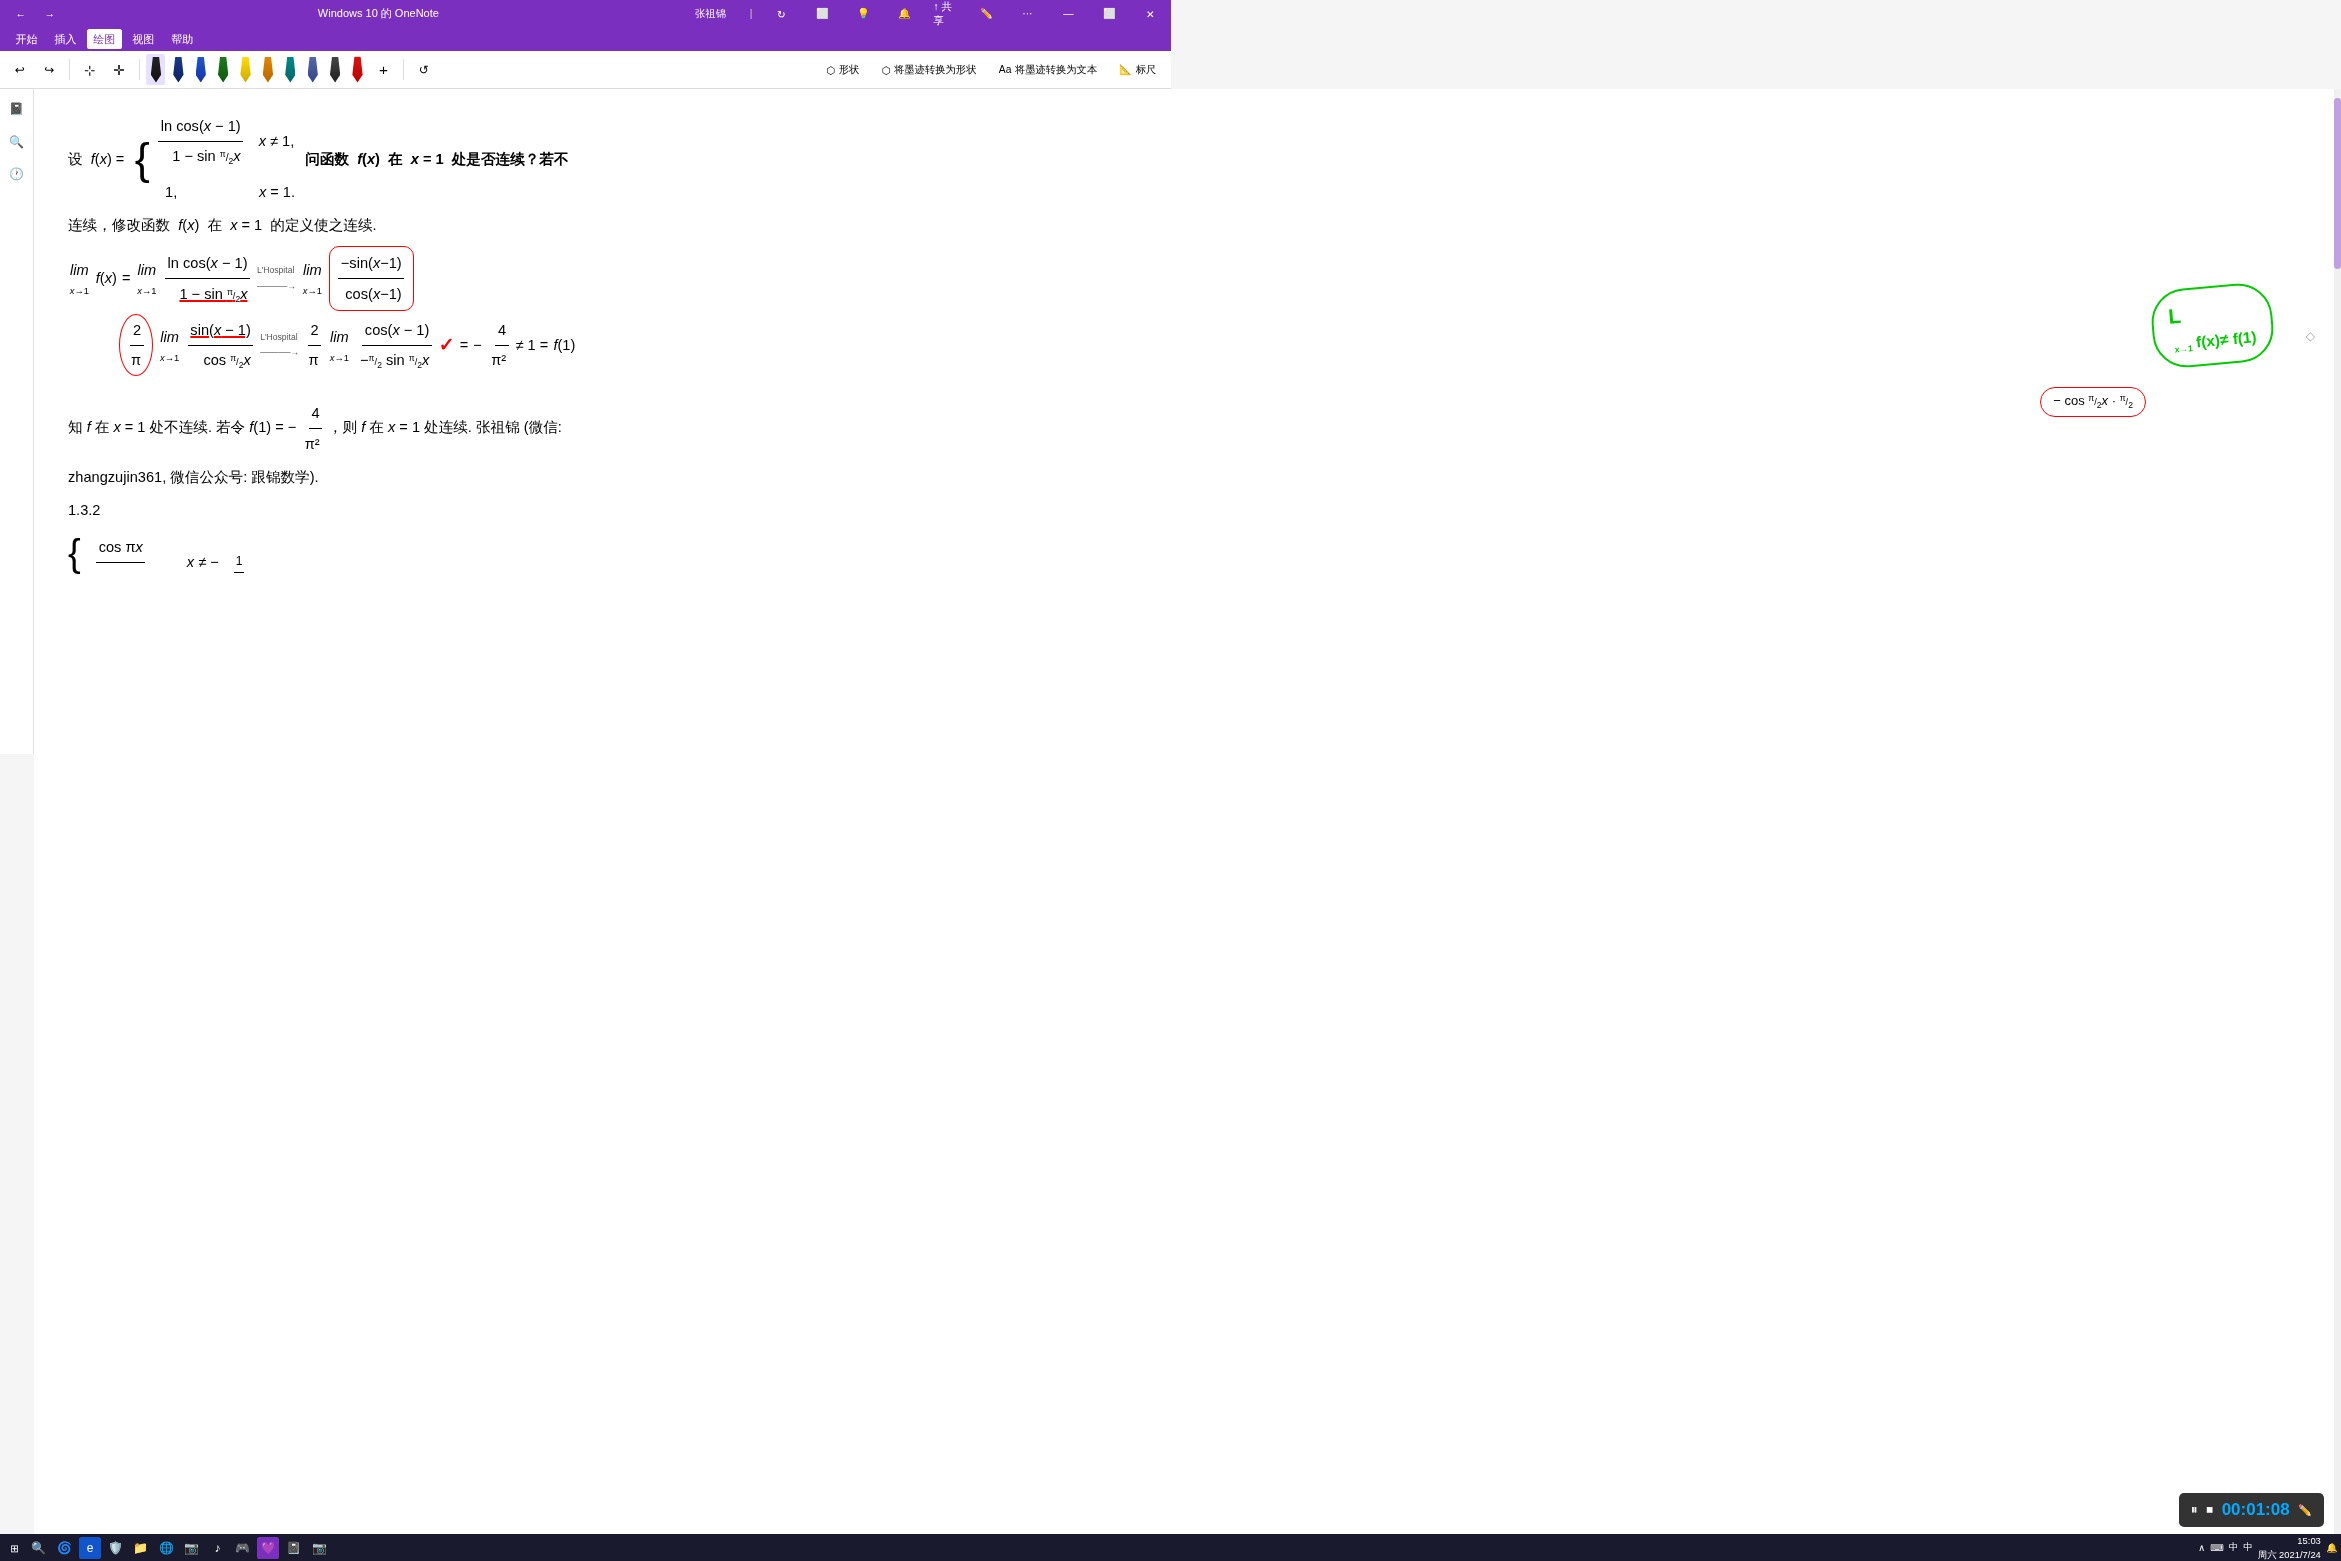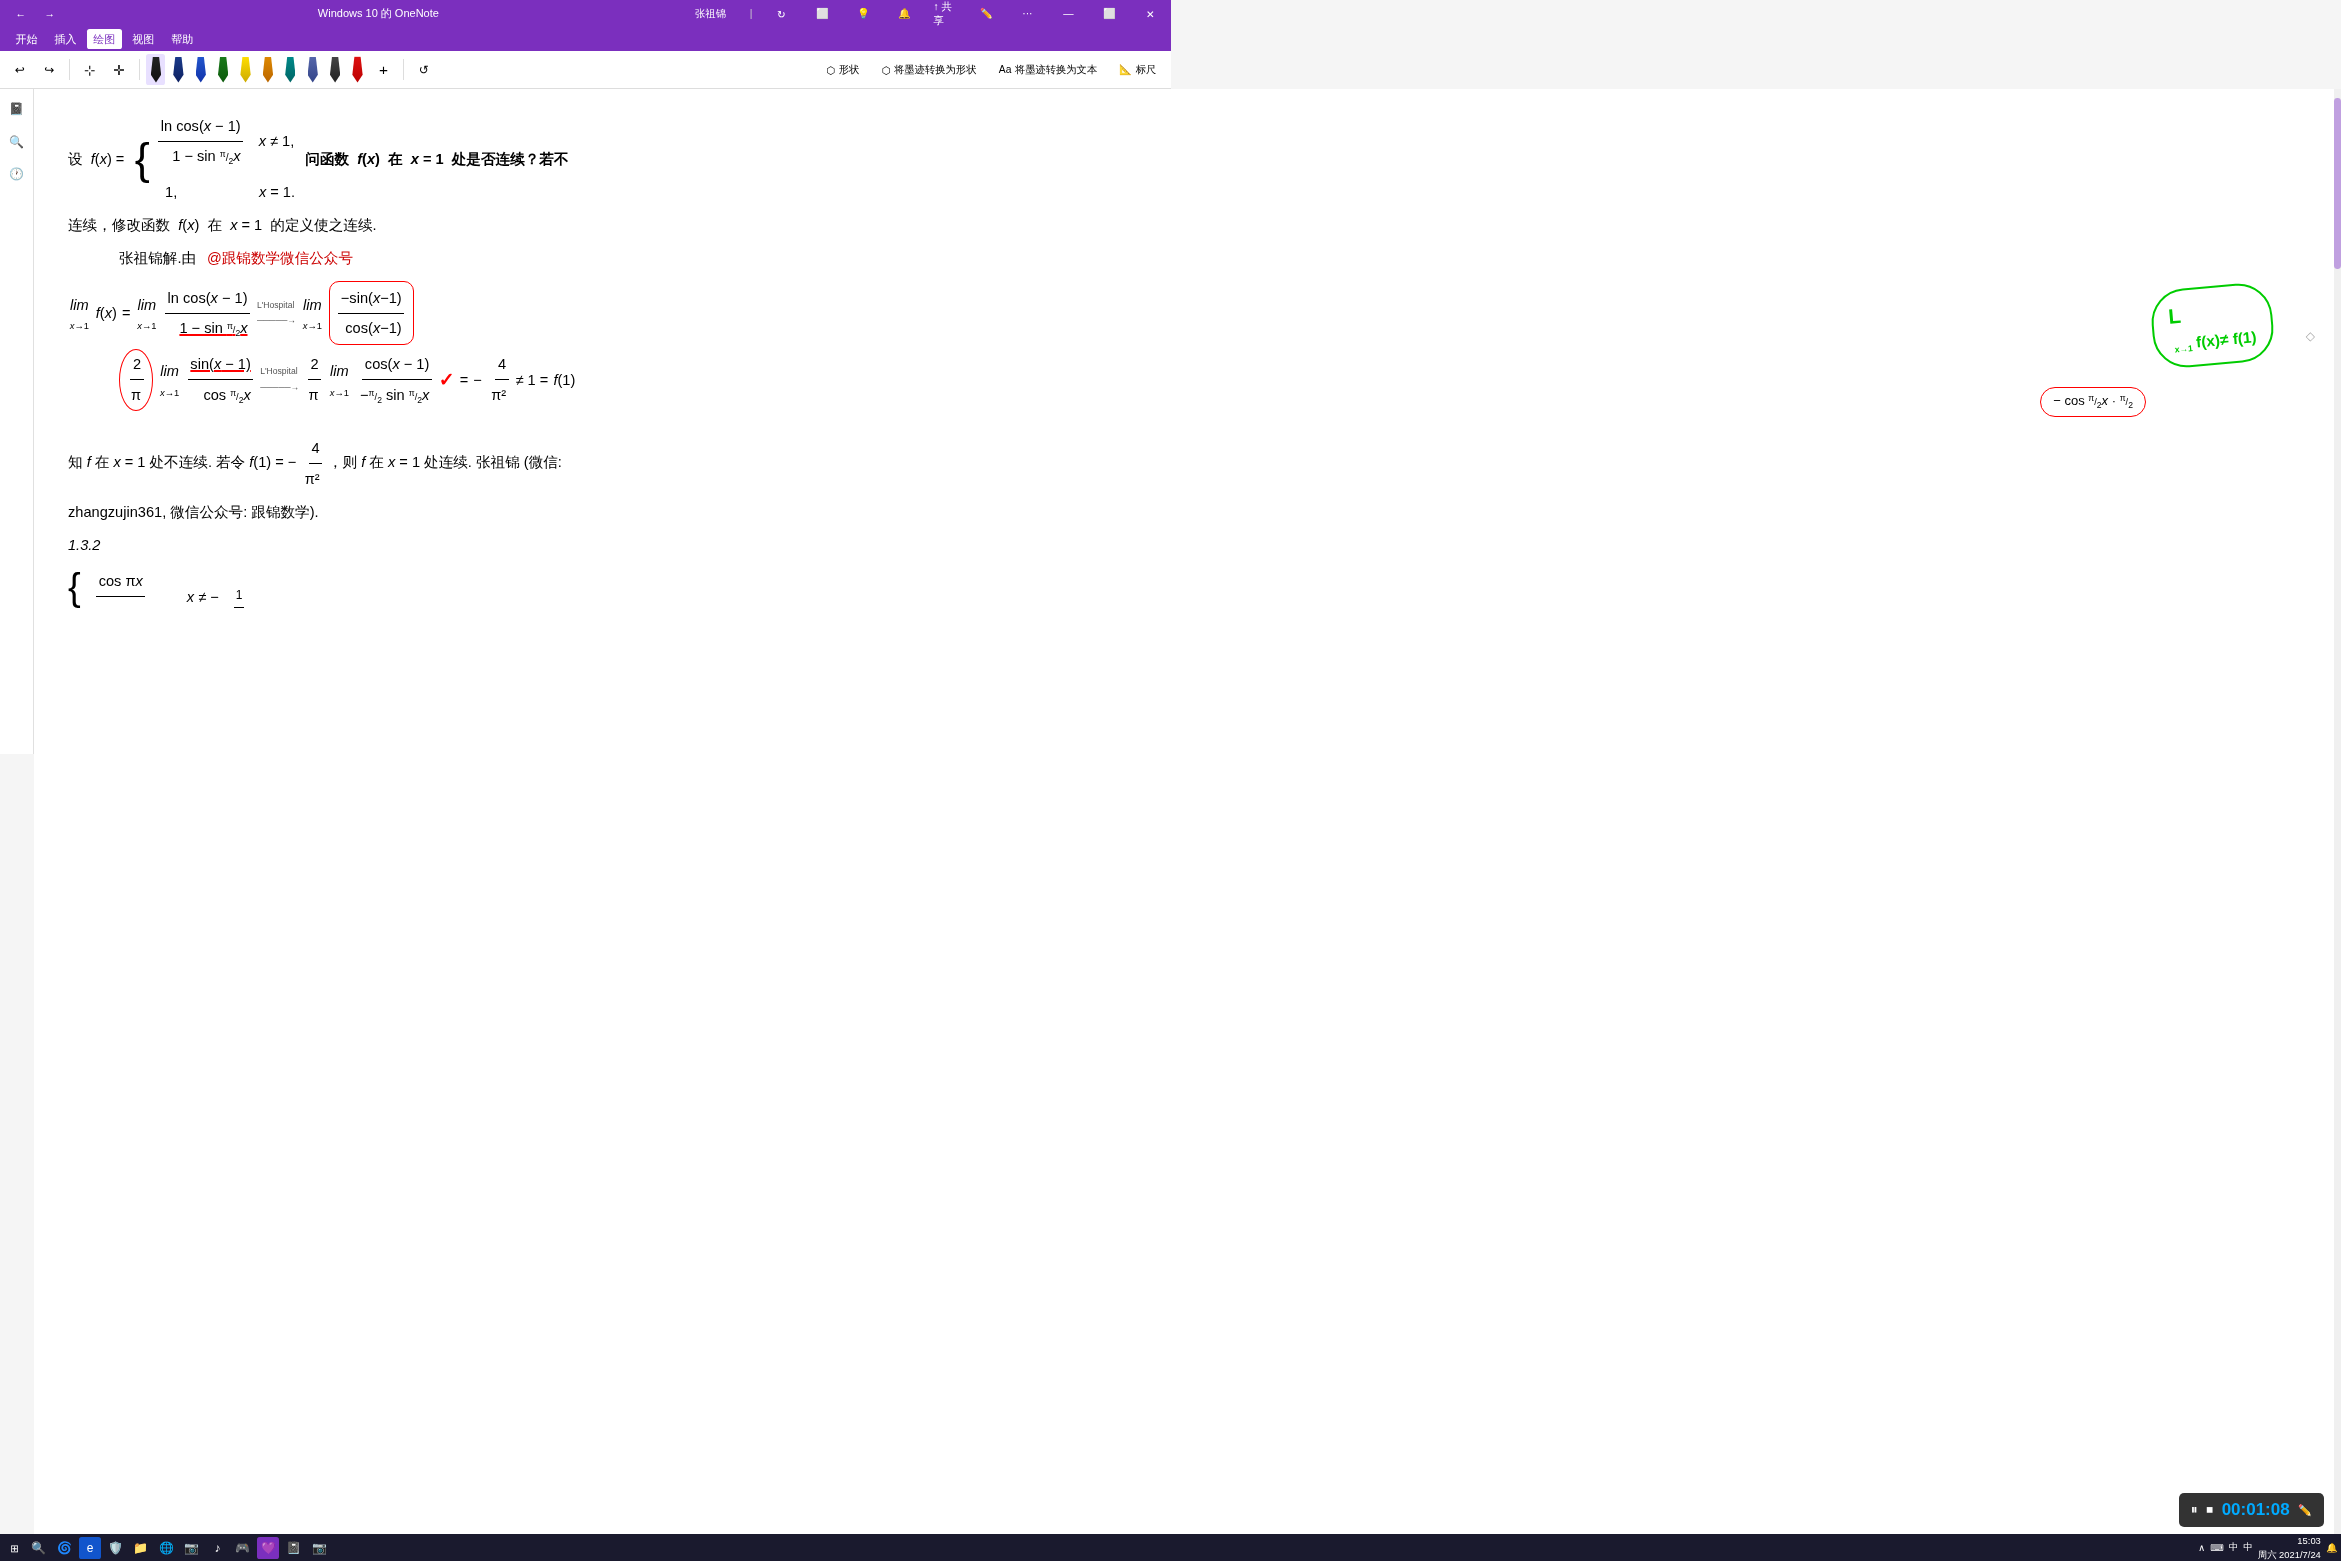--- a/index.html
+++ b/index.html
@@ -422,24 +422,20 @@
       </div>
       <div style="max-width: 411px; font-weight: bold;">
         <span>问函数 &nbsp;<i>f</i>(<i>x</i>)&nbsp; 在 &nbsp;<i>x</i> = 1&nbsp; 处是否连续？若不</span>
       </div>
     </div>
 
     <div class="math-block">
       <span>连续，修改函数 &nbsp;<i>f</i>(<i>x</i>)&nbsp; 在 &nbsp;<i>x</i> = 1&nbsp; 的定义使之连续.</span>
     </div>
 
-    <div class="math-block" style="margin: 5.1px 0 10.3px 51px;">
-      <span>张祖锦解.由</span>
-      <span class="red-text" style="margin-left:6.8px;">@跟锦数学微信公众号</span>
-    </div>
 
     <div class="green-bubble">
       <div style="font-size: 13.7px;">
         <span style="font-size:20.5px;">L</span><br>
         <span style="font-size:11px; margin-left:3.4px;"><sub>x→1</sub></span>
         <span style="font-size:15.4px;"> f(x)≠ f(1)</span>
       </div>
     </div>
 
     <div class="math-block" style="display:flex; align-items:center; gap:5.1px; flex-wrap: wrap; margin: 8.6px 0 3.4px 0;">
@@ -540,21 +536,21 @@
         <div class="numer">4</div>
         <div class="denom">π²</div>
       </div>
       <span>，则 <i>f</i> 在 <i>x</i> = 1 处连续. 张祖锦 (微信:</span>
     </div>
 
     <div class="math-block">
       <span>zhangzujin361, 微信公众号: 跟锦数学).</span>
     </div>
 
-    <div class="math-block" style=" font-style: italic;">
+    <div class="math-block" style="">
       <span>1.3.2</span>
     </div>
 
     <div class="math-block" style="display:flex; align-items:flex-start; gap:10.3px; margin-top:10.3px;">
       <span class="brace" style="font-size: 38px;">{</span>
       <div class="cases">
         <div class="case-row">
           <div class="fraction">
             <div class="numer">cos π<i>x</i></div>
             <div class="denom">&nbsp;&nbsp;&nbsp;&nbsp;&nbsp;&nbsp;&nbsp;</div>

